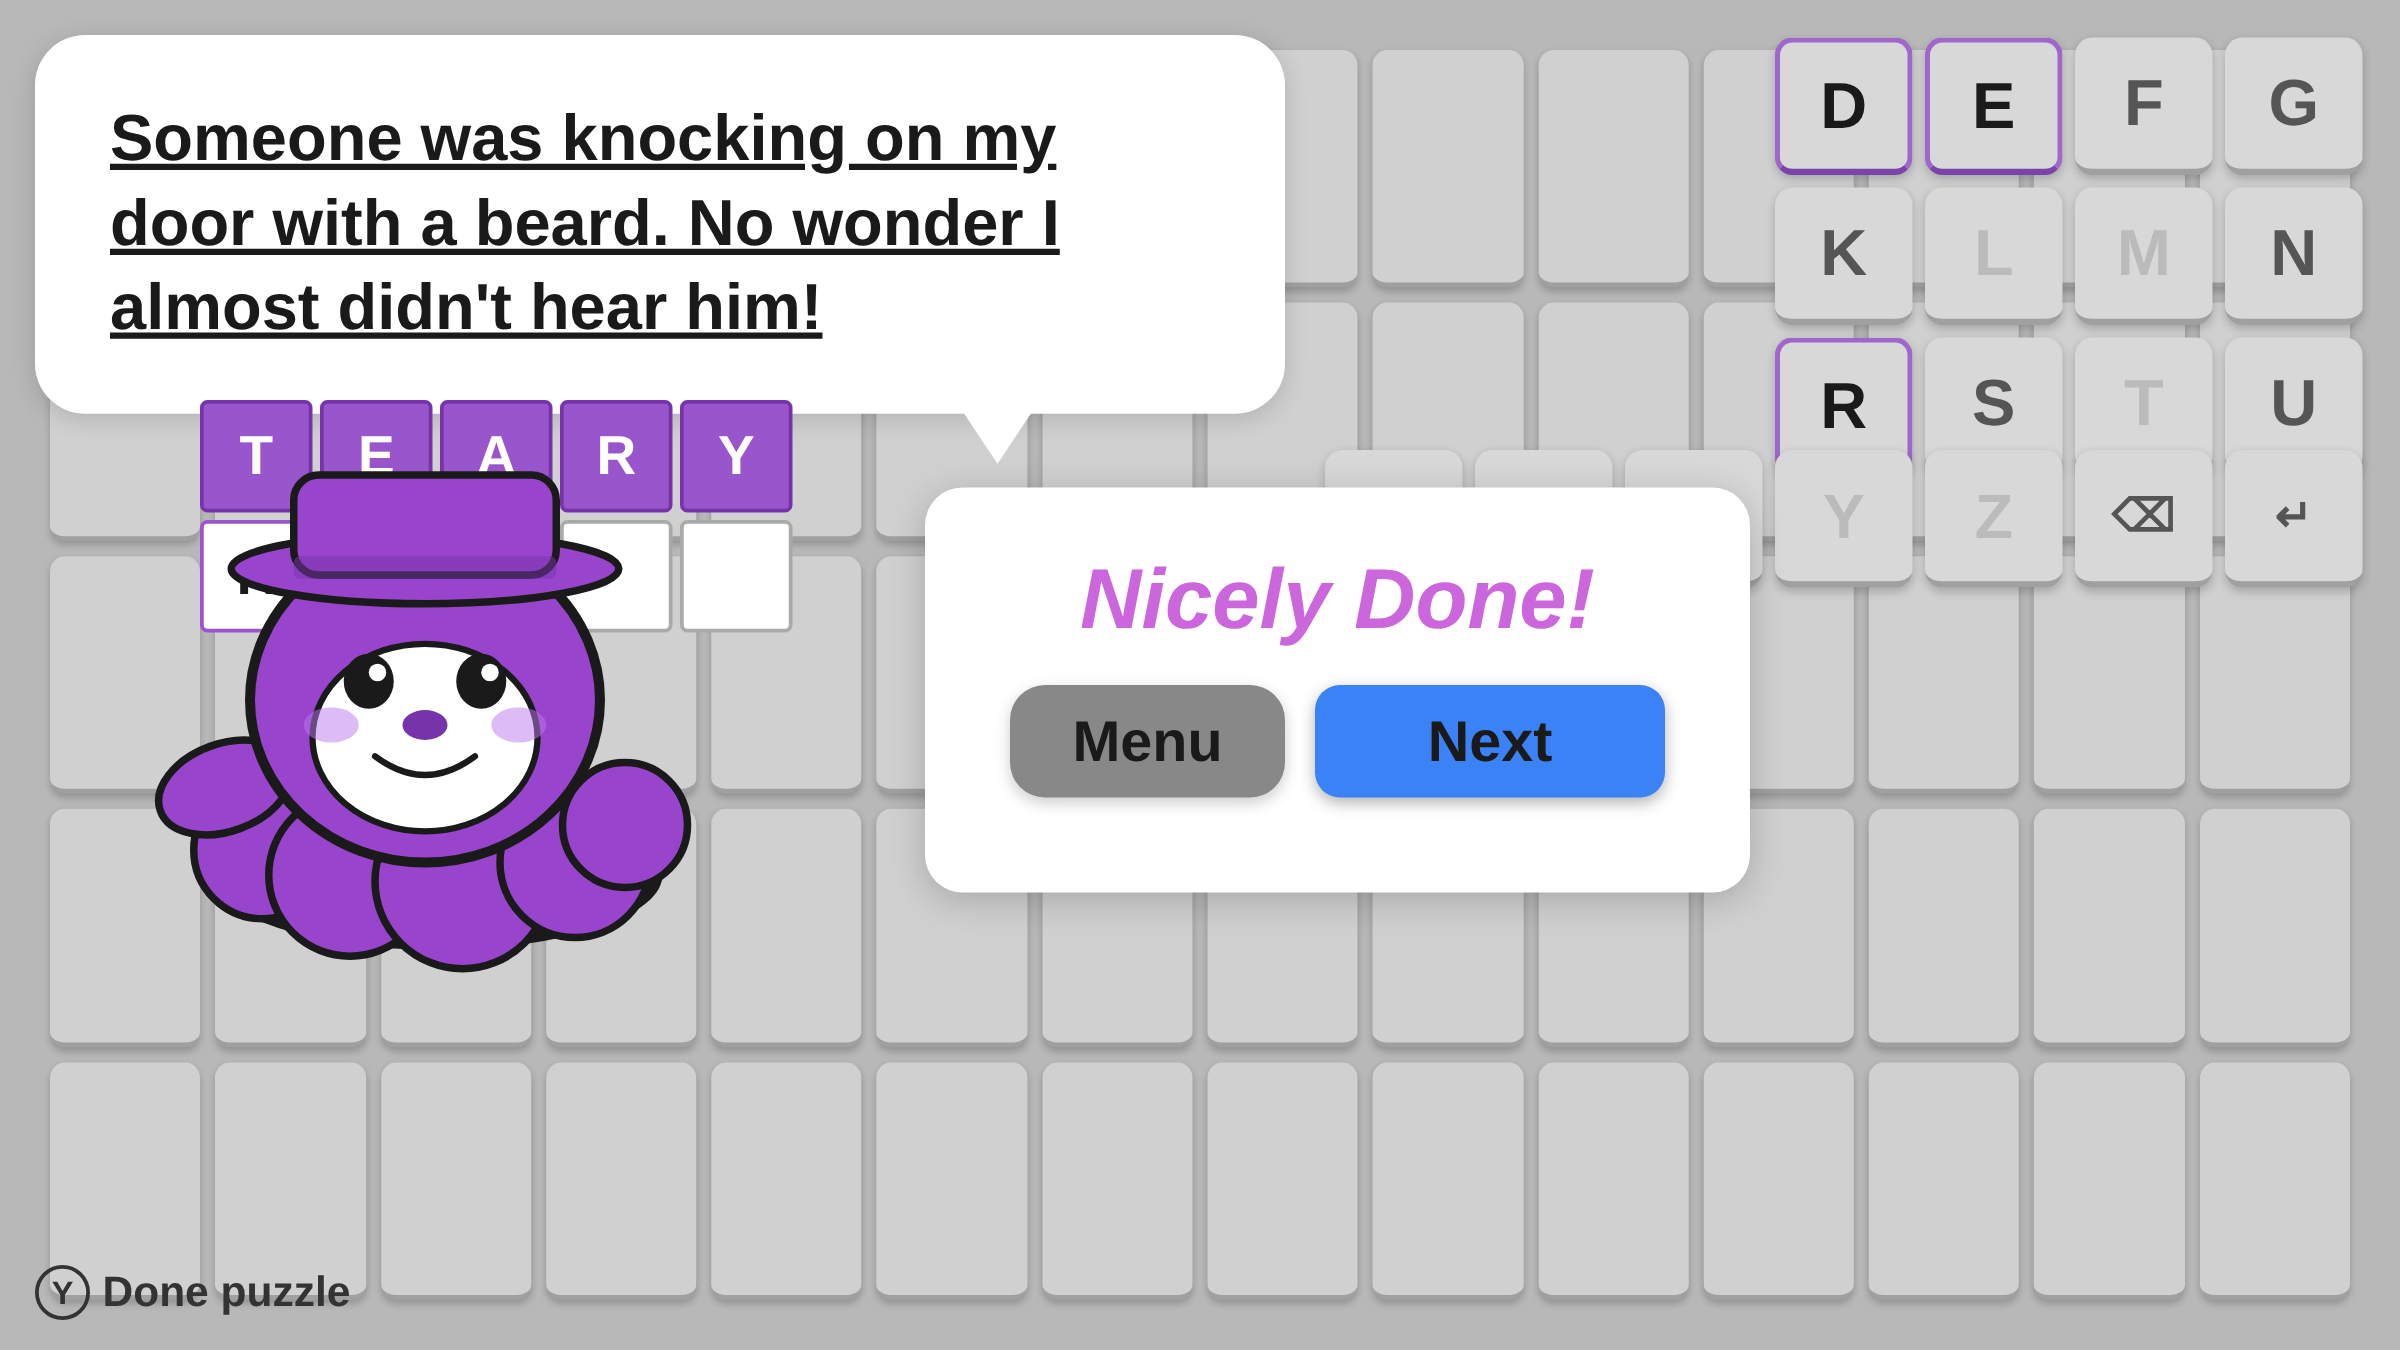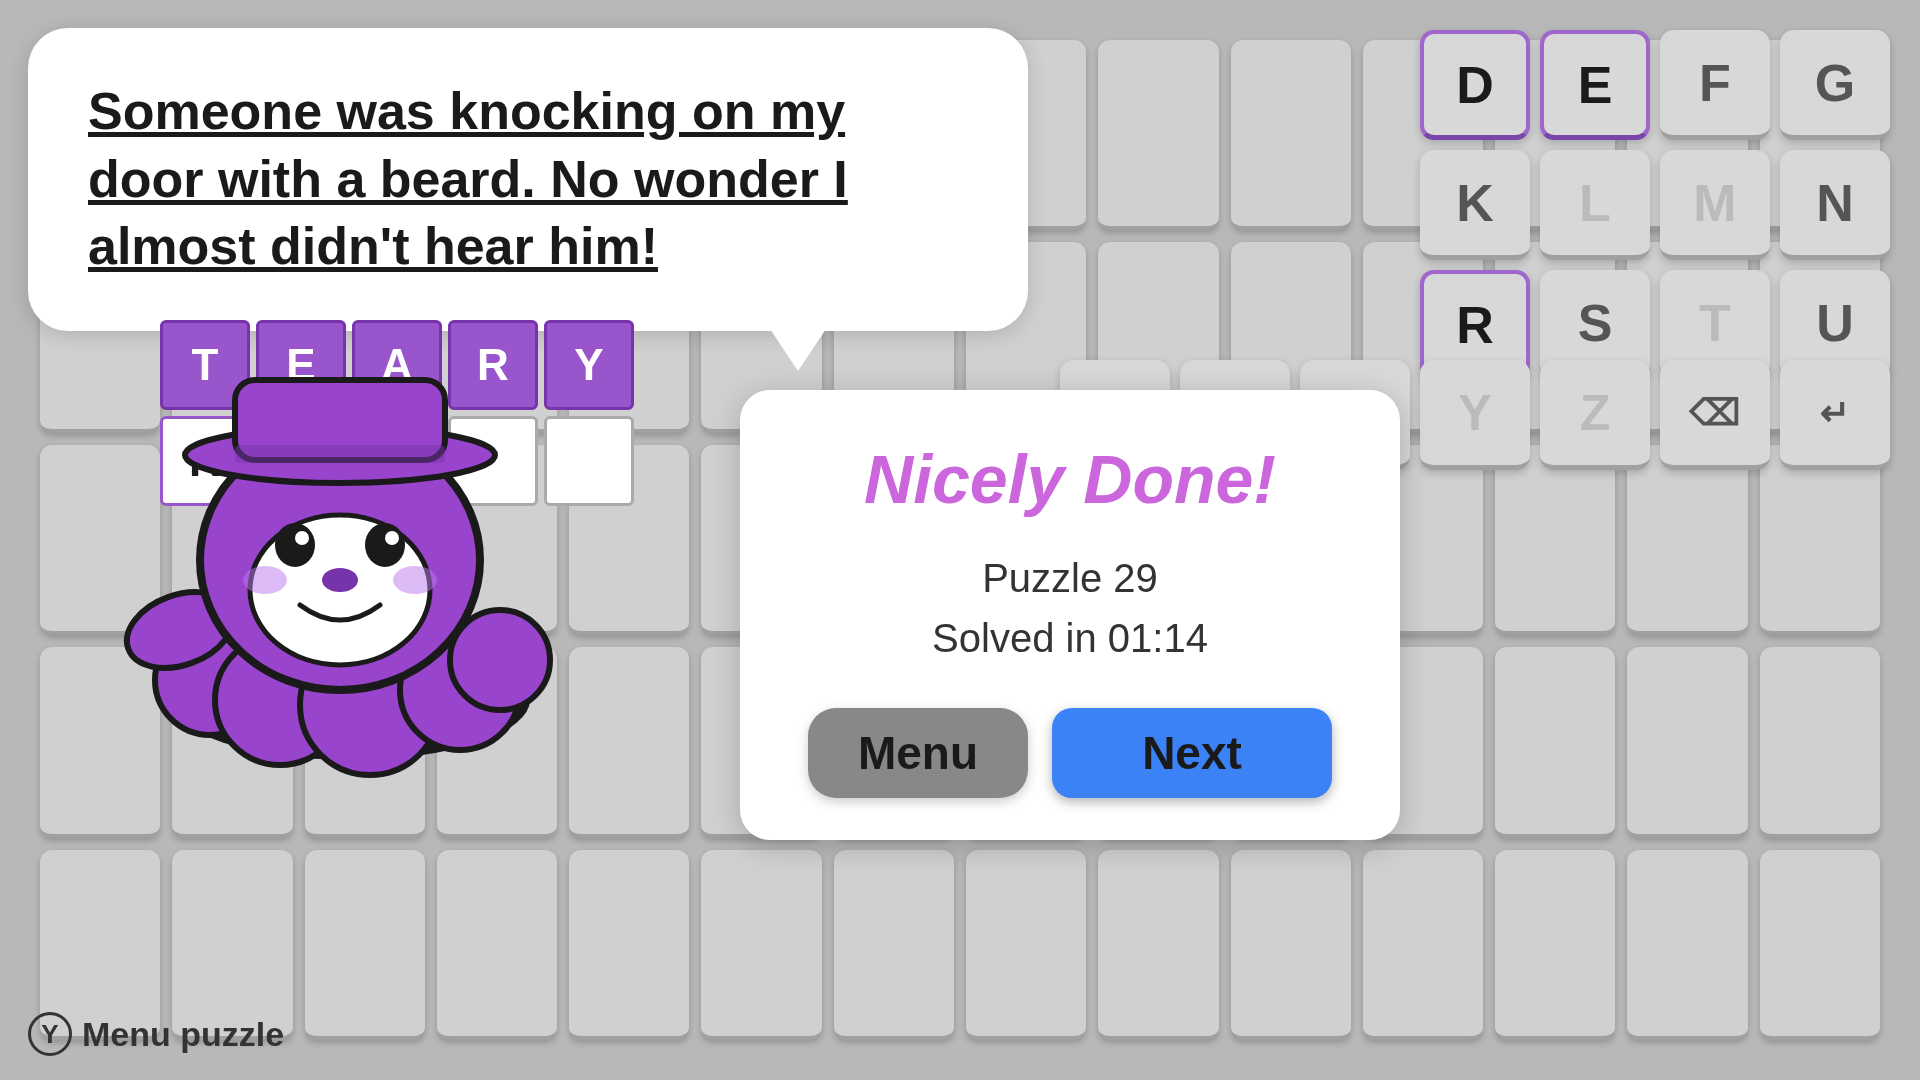--- a/index.html
+++ b/index.html
@@ -208,21 +208,21 @@
     }
 
     
     .result-panel {
       position: absolute;
       top: 390px;
       left: 740px;
       width: 660px;
       background: white;
       border-radius: 30px;
-      padding: 50px 60px 42px;
+      padding: 50px 60px 76px;
       box-shadow: 0 6px 30px rgba(0,0,0,0.2);
       text-align: center;
     }
 
     .nicely-done {
       font-size: 68px;
       font-weight: 900;
       color: #cc66dd;
       margin-bottom: 30px;
       font-style: italic;
@@ -454,30 +454,26 @@
 
       <ellipse cx="205" cy="220" rx="22" ry="14" fill="#bb77ee" opacity="0.5"></ellipse>
       <ellipse cx="355" cy="220" rx="22" ry="14" fill="#bb77ee" opacity="0.5"></ellipse>
 
       <rect x="175" y="85" width="210" height="18" rx="5" fill="#7733aa" opacity="0.5"></rect>
     </svg>
   </div>
 
   <div class="result-panel">
     <div class="nicely-done">Nicely Done!</div>
-    <div class="puzzle-info">
-      <div>Puzzle 29</div>
-      <div>Solved in 01:14</div>
-    </div>
     <div class="result-buttons">
       <button class="btn-menu">Menu</button>
       <button class="btn-next">Next</button>
     </div>
   </div>
 
   <div class="show-puzzle-hint">
     <div class="y-circle">
       <span>Y</span>
     </div>
-    <span>Menu puzzle</span>
+    <span>Done puzzle</span>
   </div>
 
 </div>
 
 </body></html>

